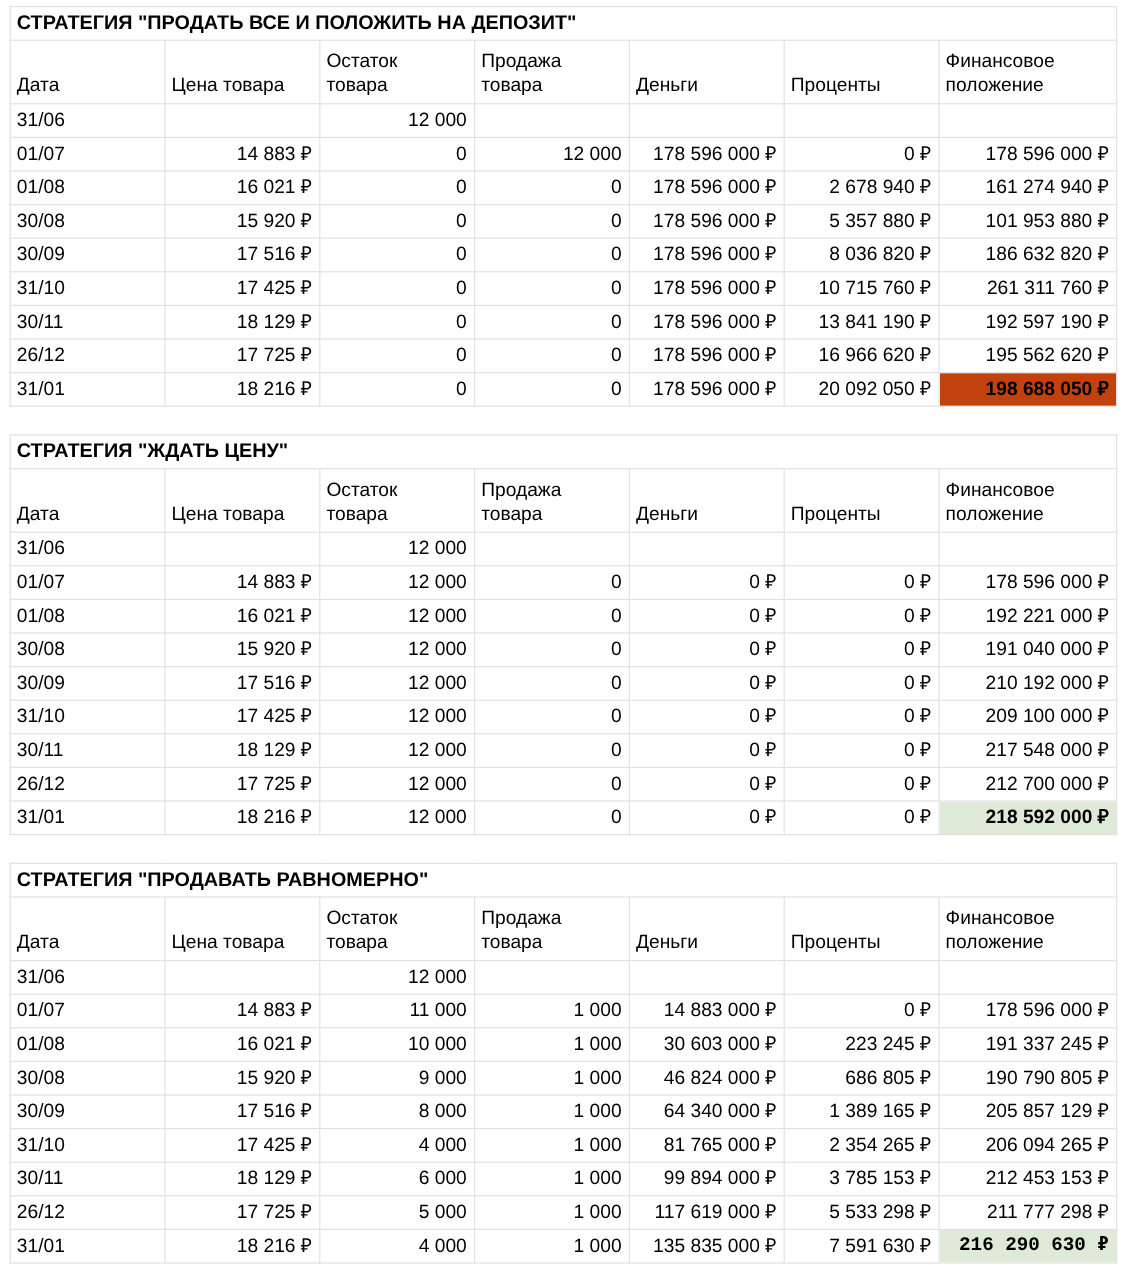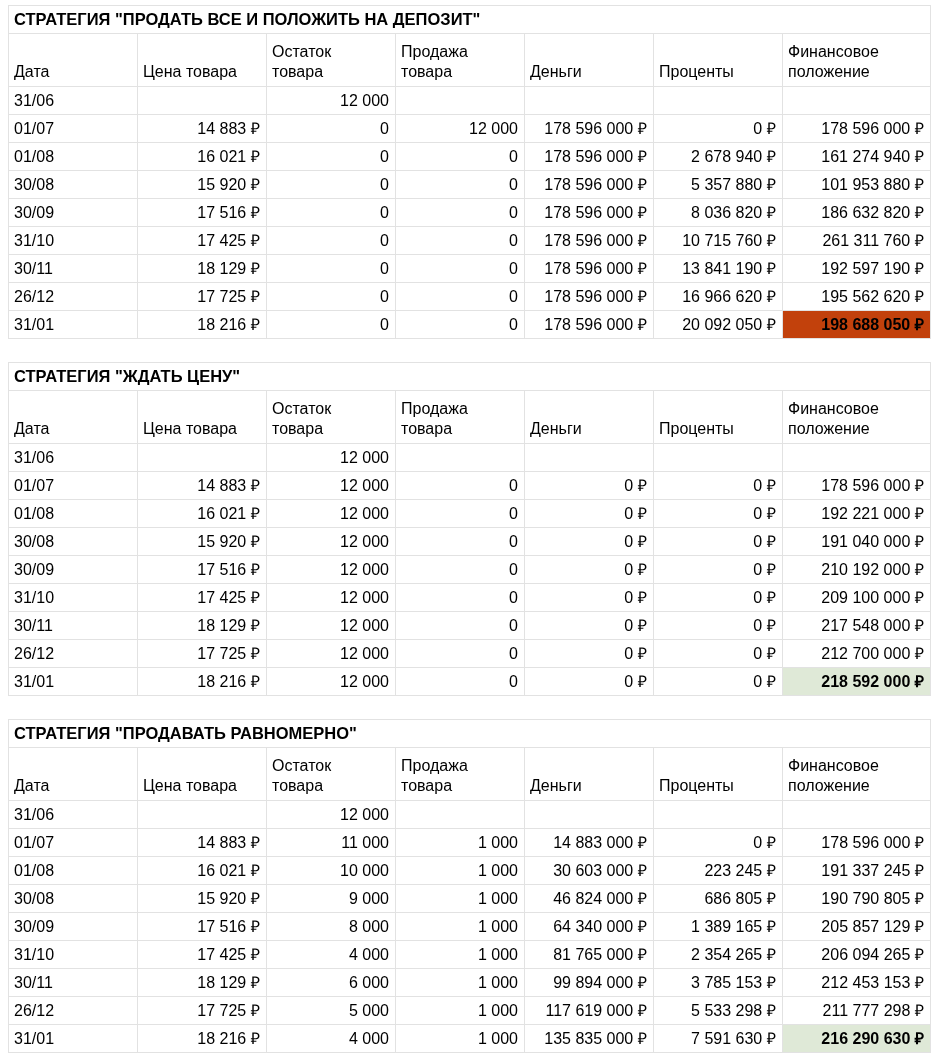--- a/index.html
+++ b/index.html
@@ -395,18 +395,18 @@
             <td class="num">5 533 298 ₽</td>
             <td class="num">211 777 298 ₽</td>
           </tr>
           <tr>
             <td class="">31/01</td>
             <td class="num">18 216 ₽</td>
             <td class="num">4 000</td>
             <td class="num">1 000</td>
             <td class="num">135 835 000 ₽</td>
             <td class="num">7 591 630 ₽</td>
-            <td class="num best" style="background: rgb(223, 233, 215);">216 290 630 ₽</td>
+            <td class="num best" style="background: rgb(223, 233, 215); font-family: Liberation Mono, monospace;">216 290 630 ₽</td>
           </tr>
         </tbody>
       </table>
     </div>
   </div>
 
 </body></html>

